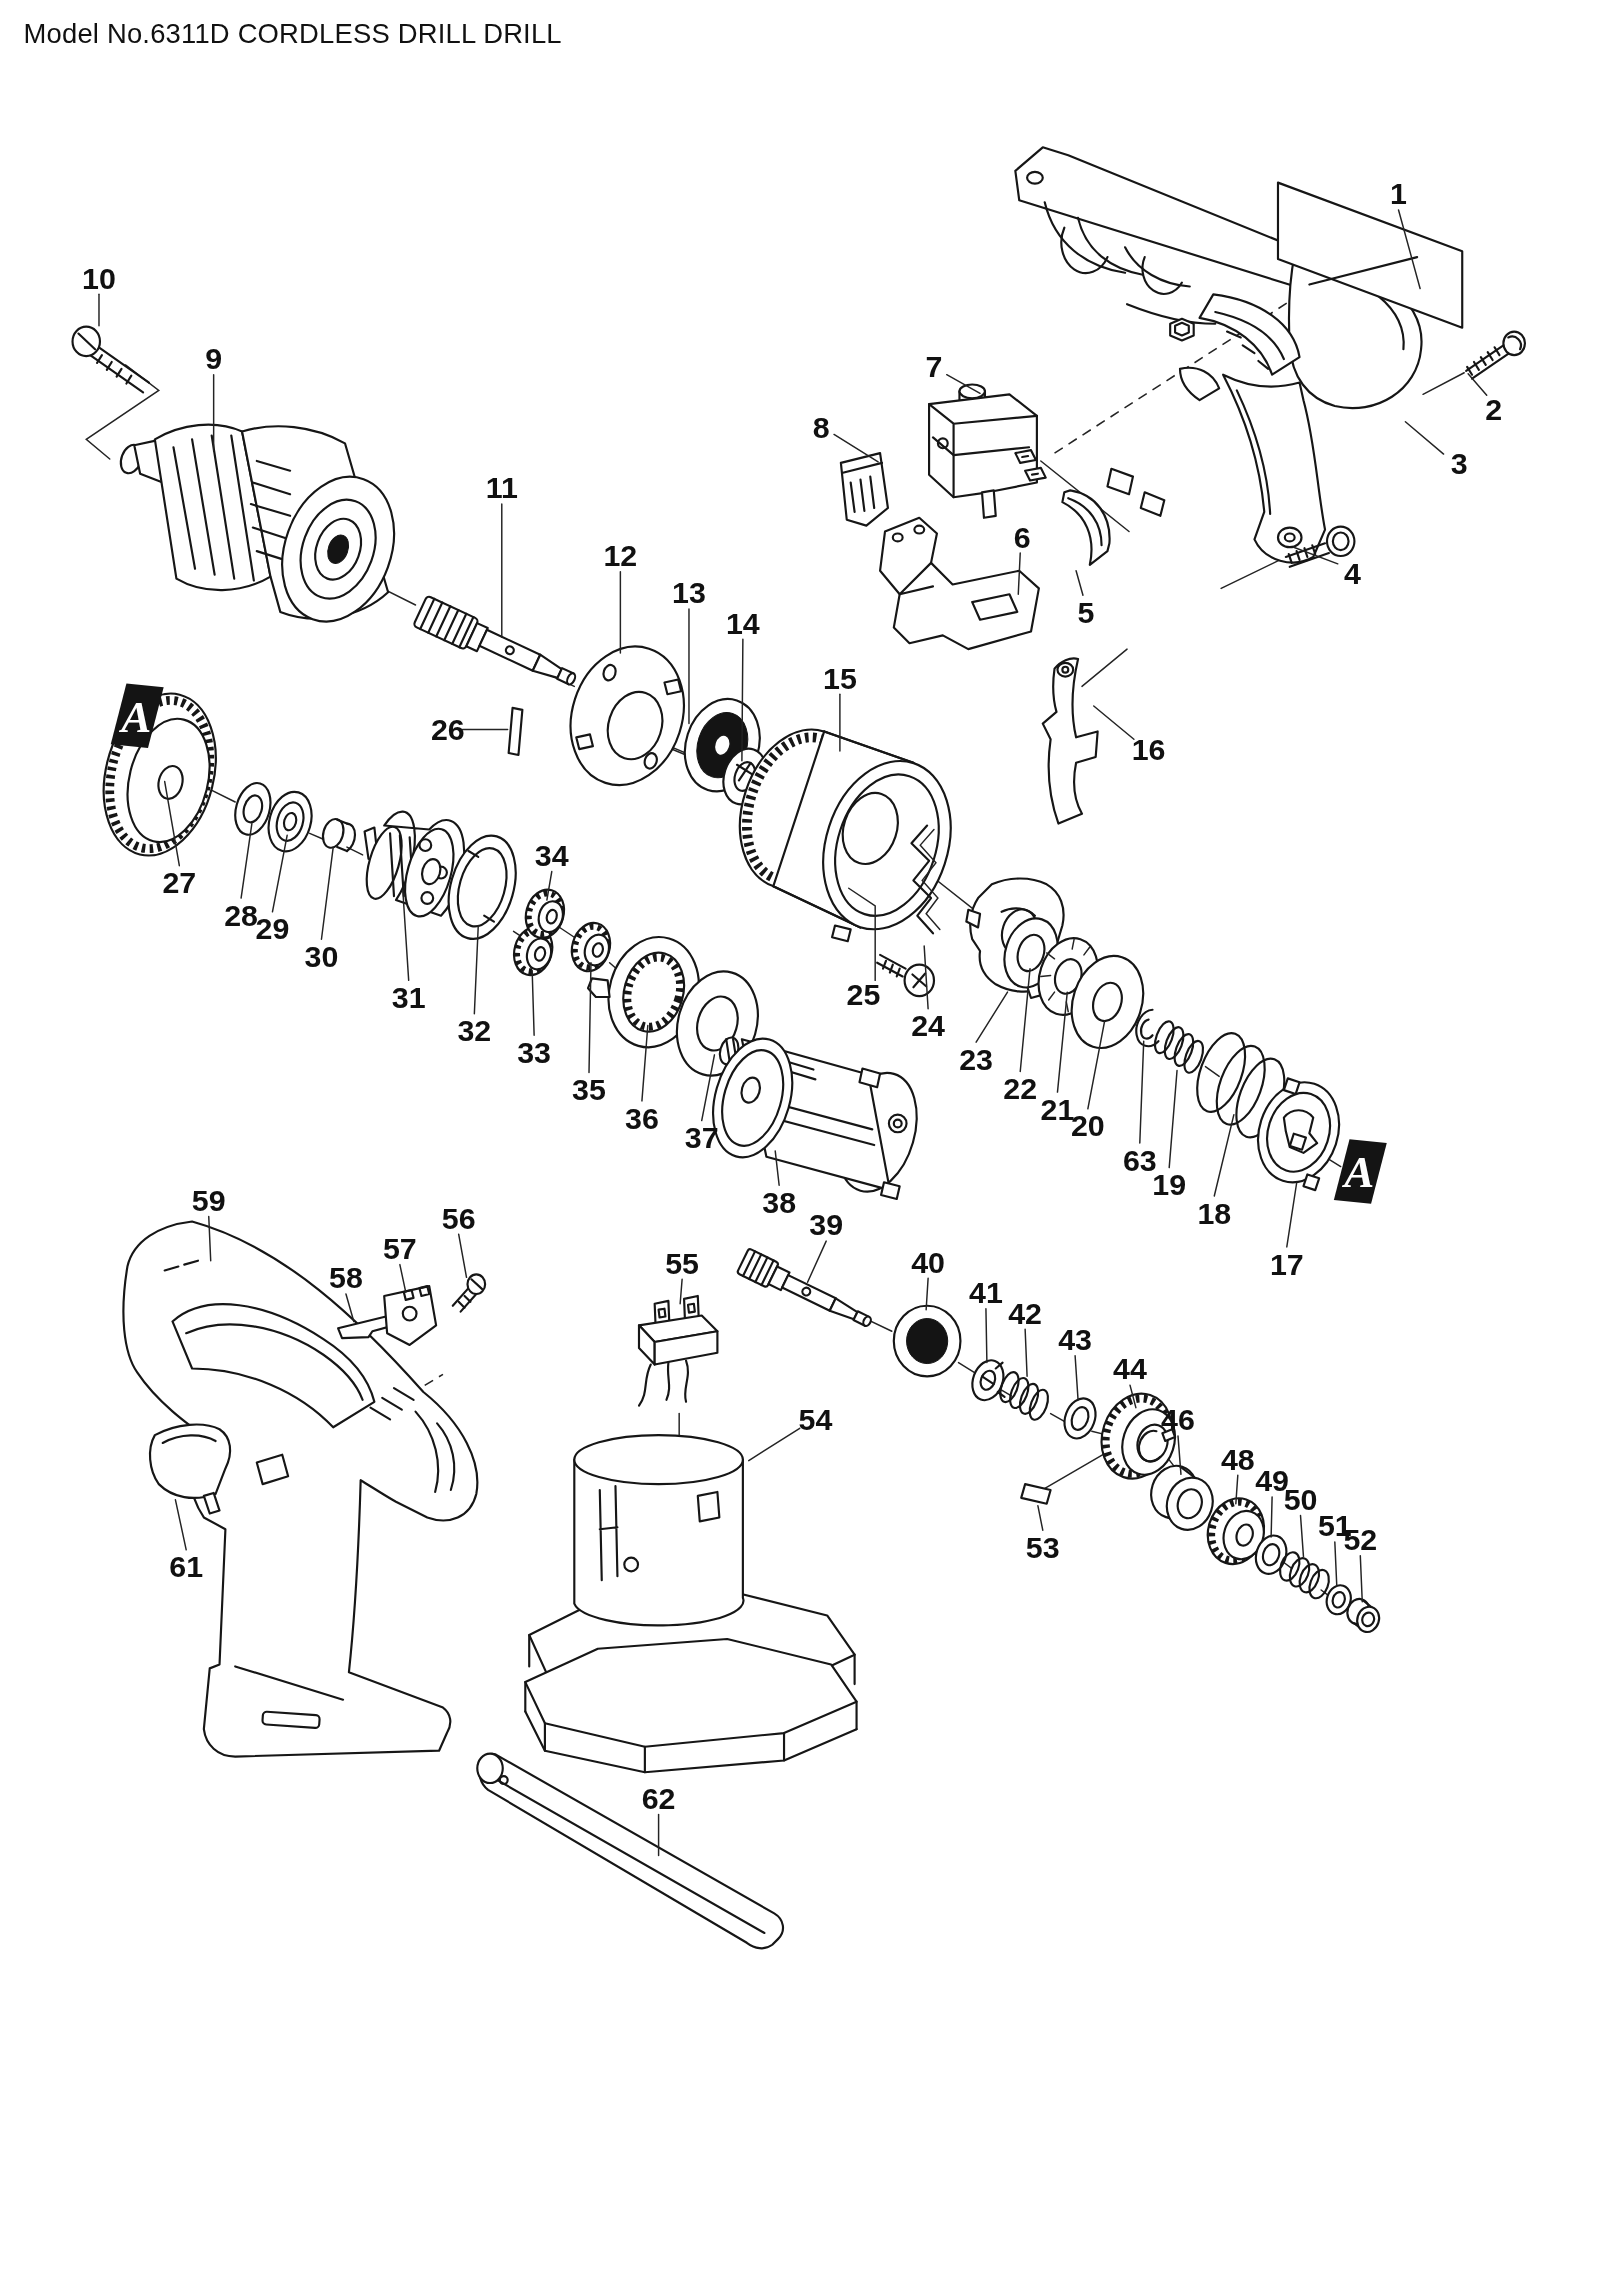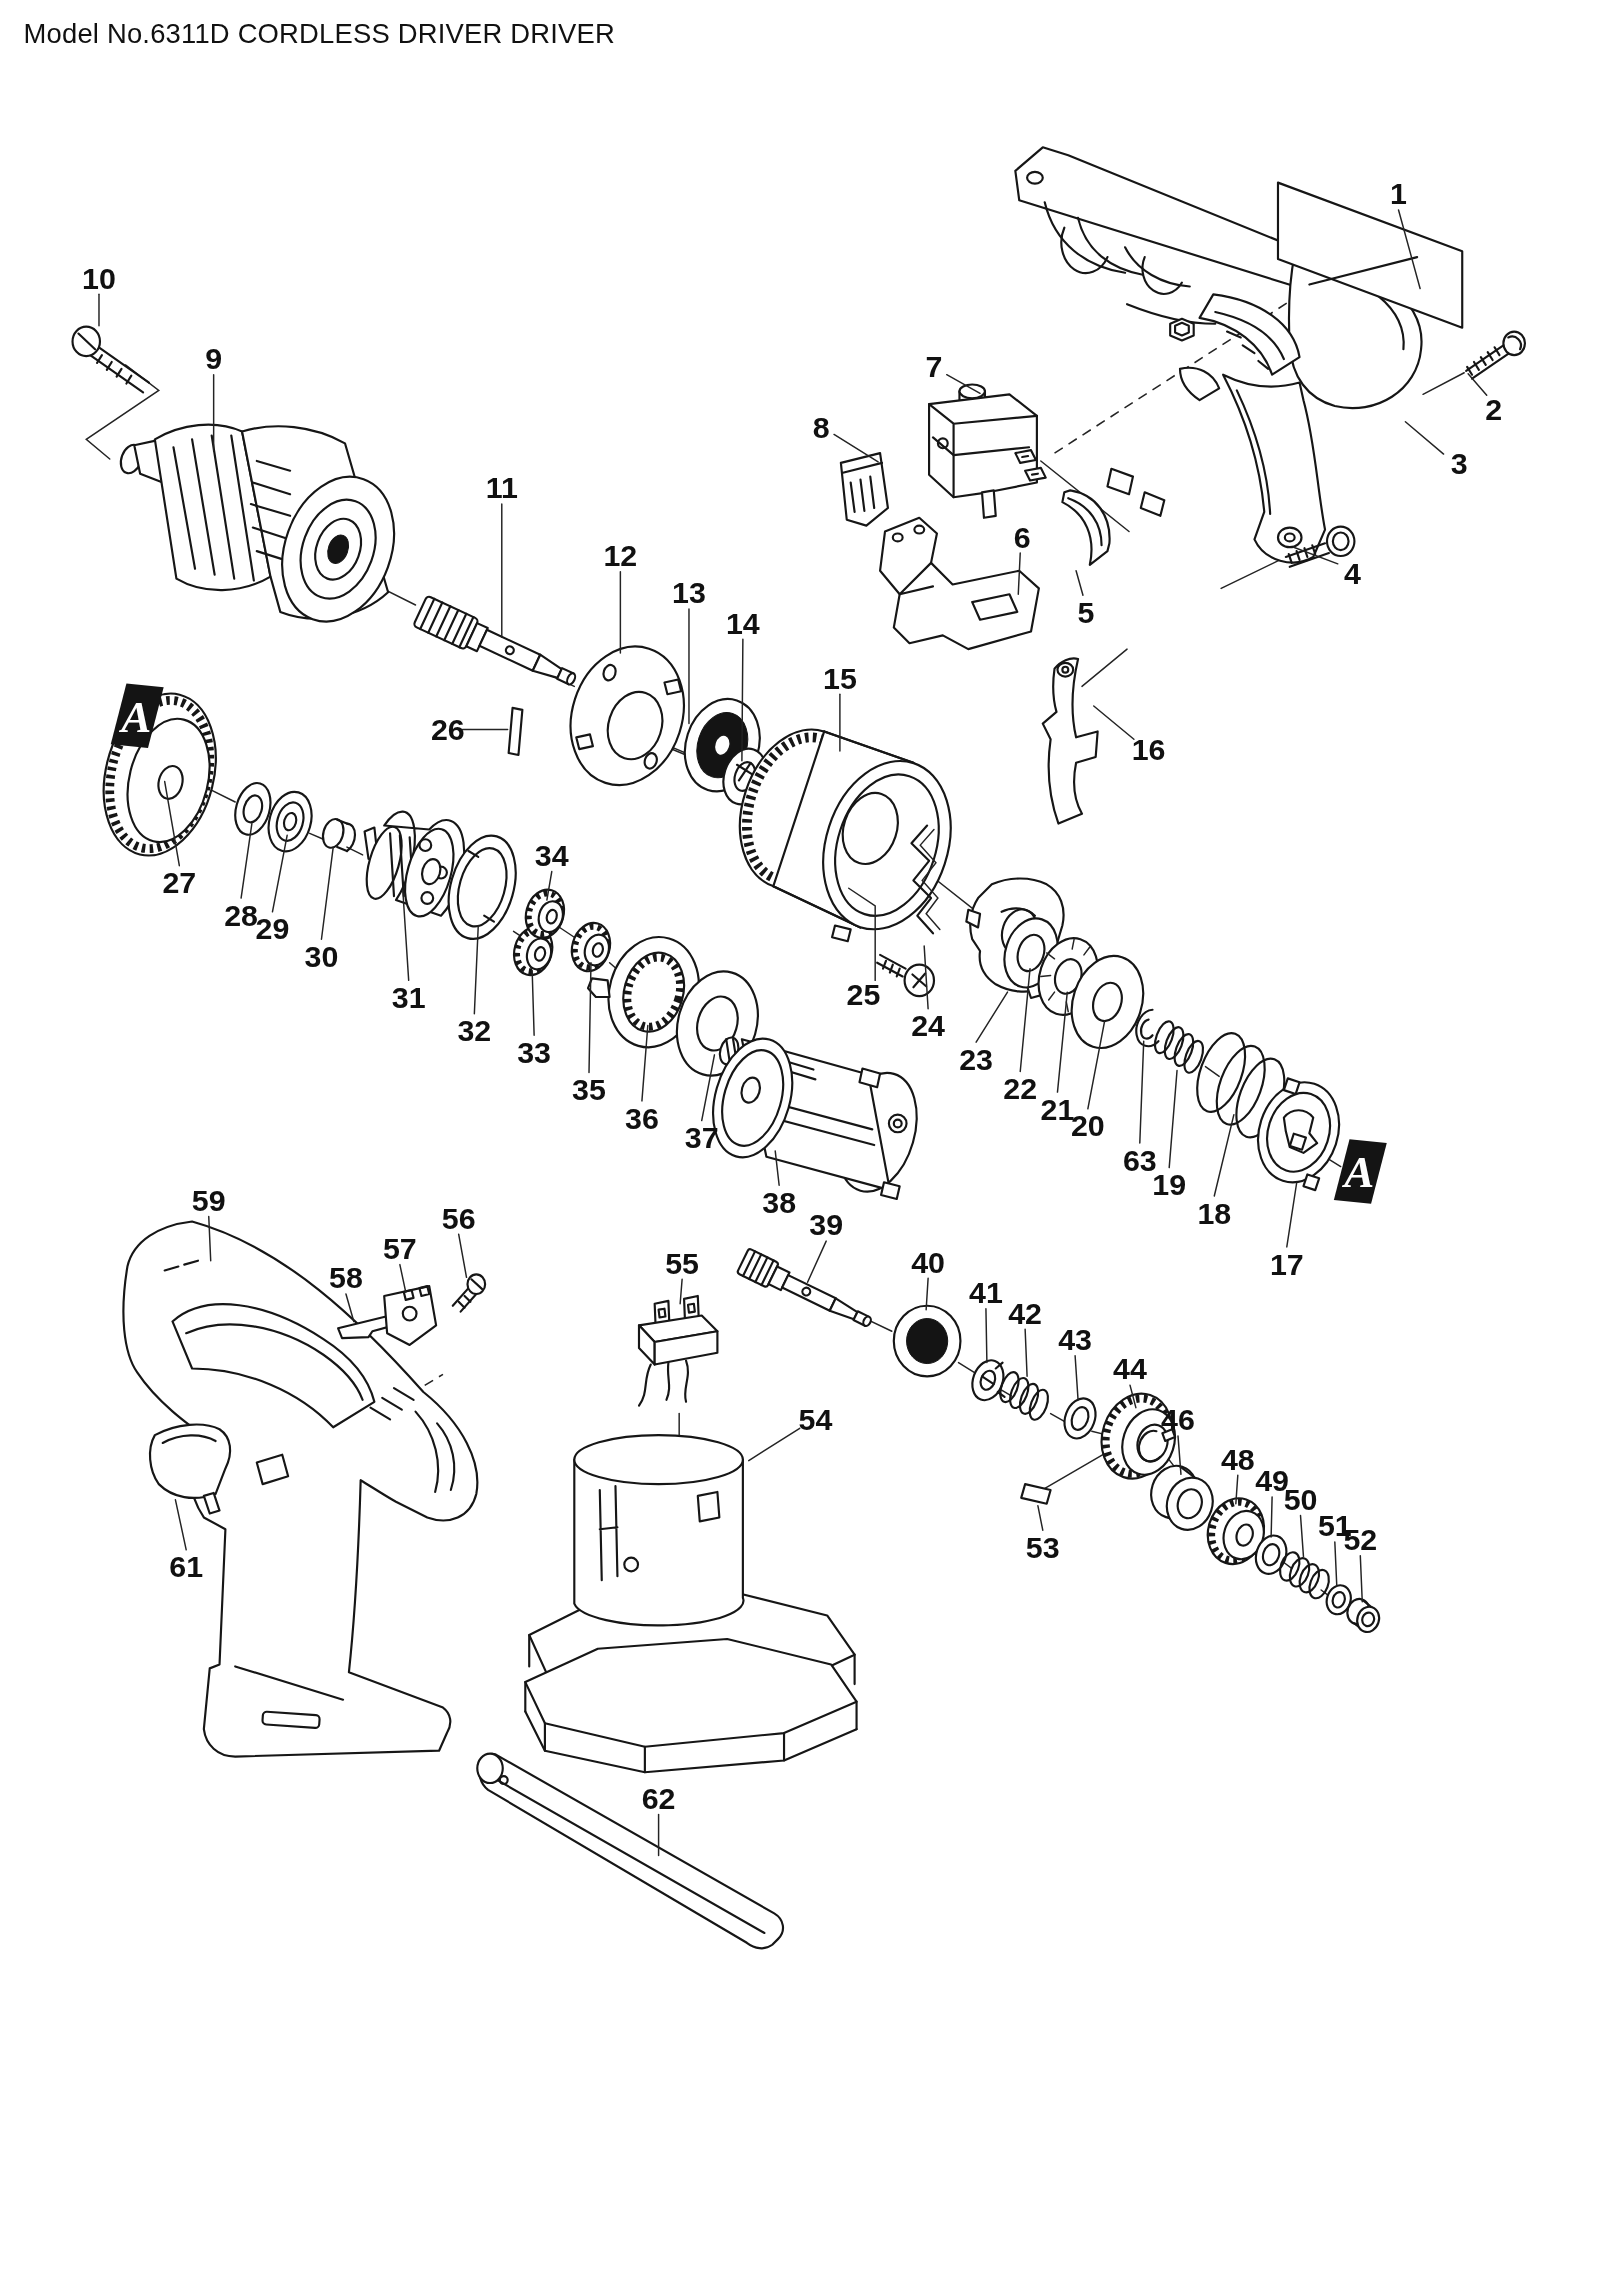--- a/index.html
+++ b/index.html
@@ -13,21 +13,21 @@
   .t{stroke:#242424;stroke-width:1.5;fill:none;stroke-linecap:round;}
   .dash{stroke:#242424;stroke-width:1.6;stroke-dasharray:10 7;fill:none;}
   .teeth{fill:none;stroke:#161616;stroke-dasharray:3.6 4.4;}
   .lbl{font-family:"Liberation Sans",sans-serif;font-size:31px;font-weight:600;fill:#111;text-anchor:middle;}
   .mark{font-family:"Liberation Serif",serif;font-style:italic;font-weight:700;font-size:46px;fill:#fff;text-anchor:middle;}
 </style>
 </head>
 <body>
 
 <div id="page">
-  <div id="title">Model No.6311D CORDLESS DRIVER DRIVER</div>
+  <div id="title">Model No.6311D CORDLESS DRILL DRILL</div>
 
   <svg width="1621" height="2293" viewBox="0 0 1654 2339">
 
     <g>
       <polyline class="t" points="128,372 162,398 88,448 112,468"></polyline>
       <path class="t" d="M360,585 L424,617"></path>
       <path class="t" d="M560,688 L586,700"></path>
       <path class="t" d="M652,748 L752,790"></path>
       <path class="t" d="M666,756 L700,770"></path>
       <path class="t" d="M918,868 L1022,950"></path>

